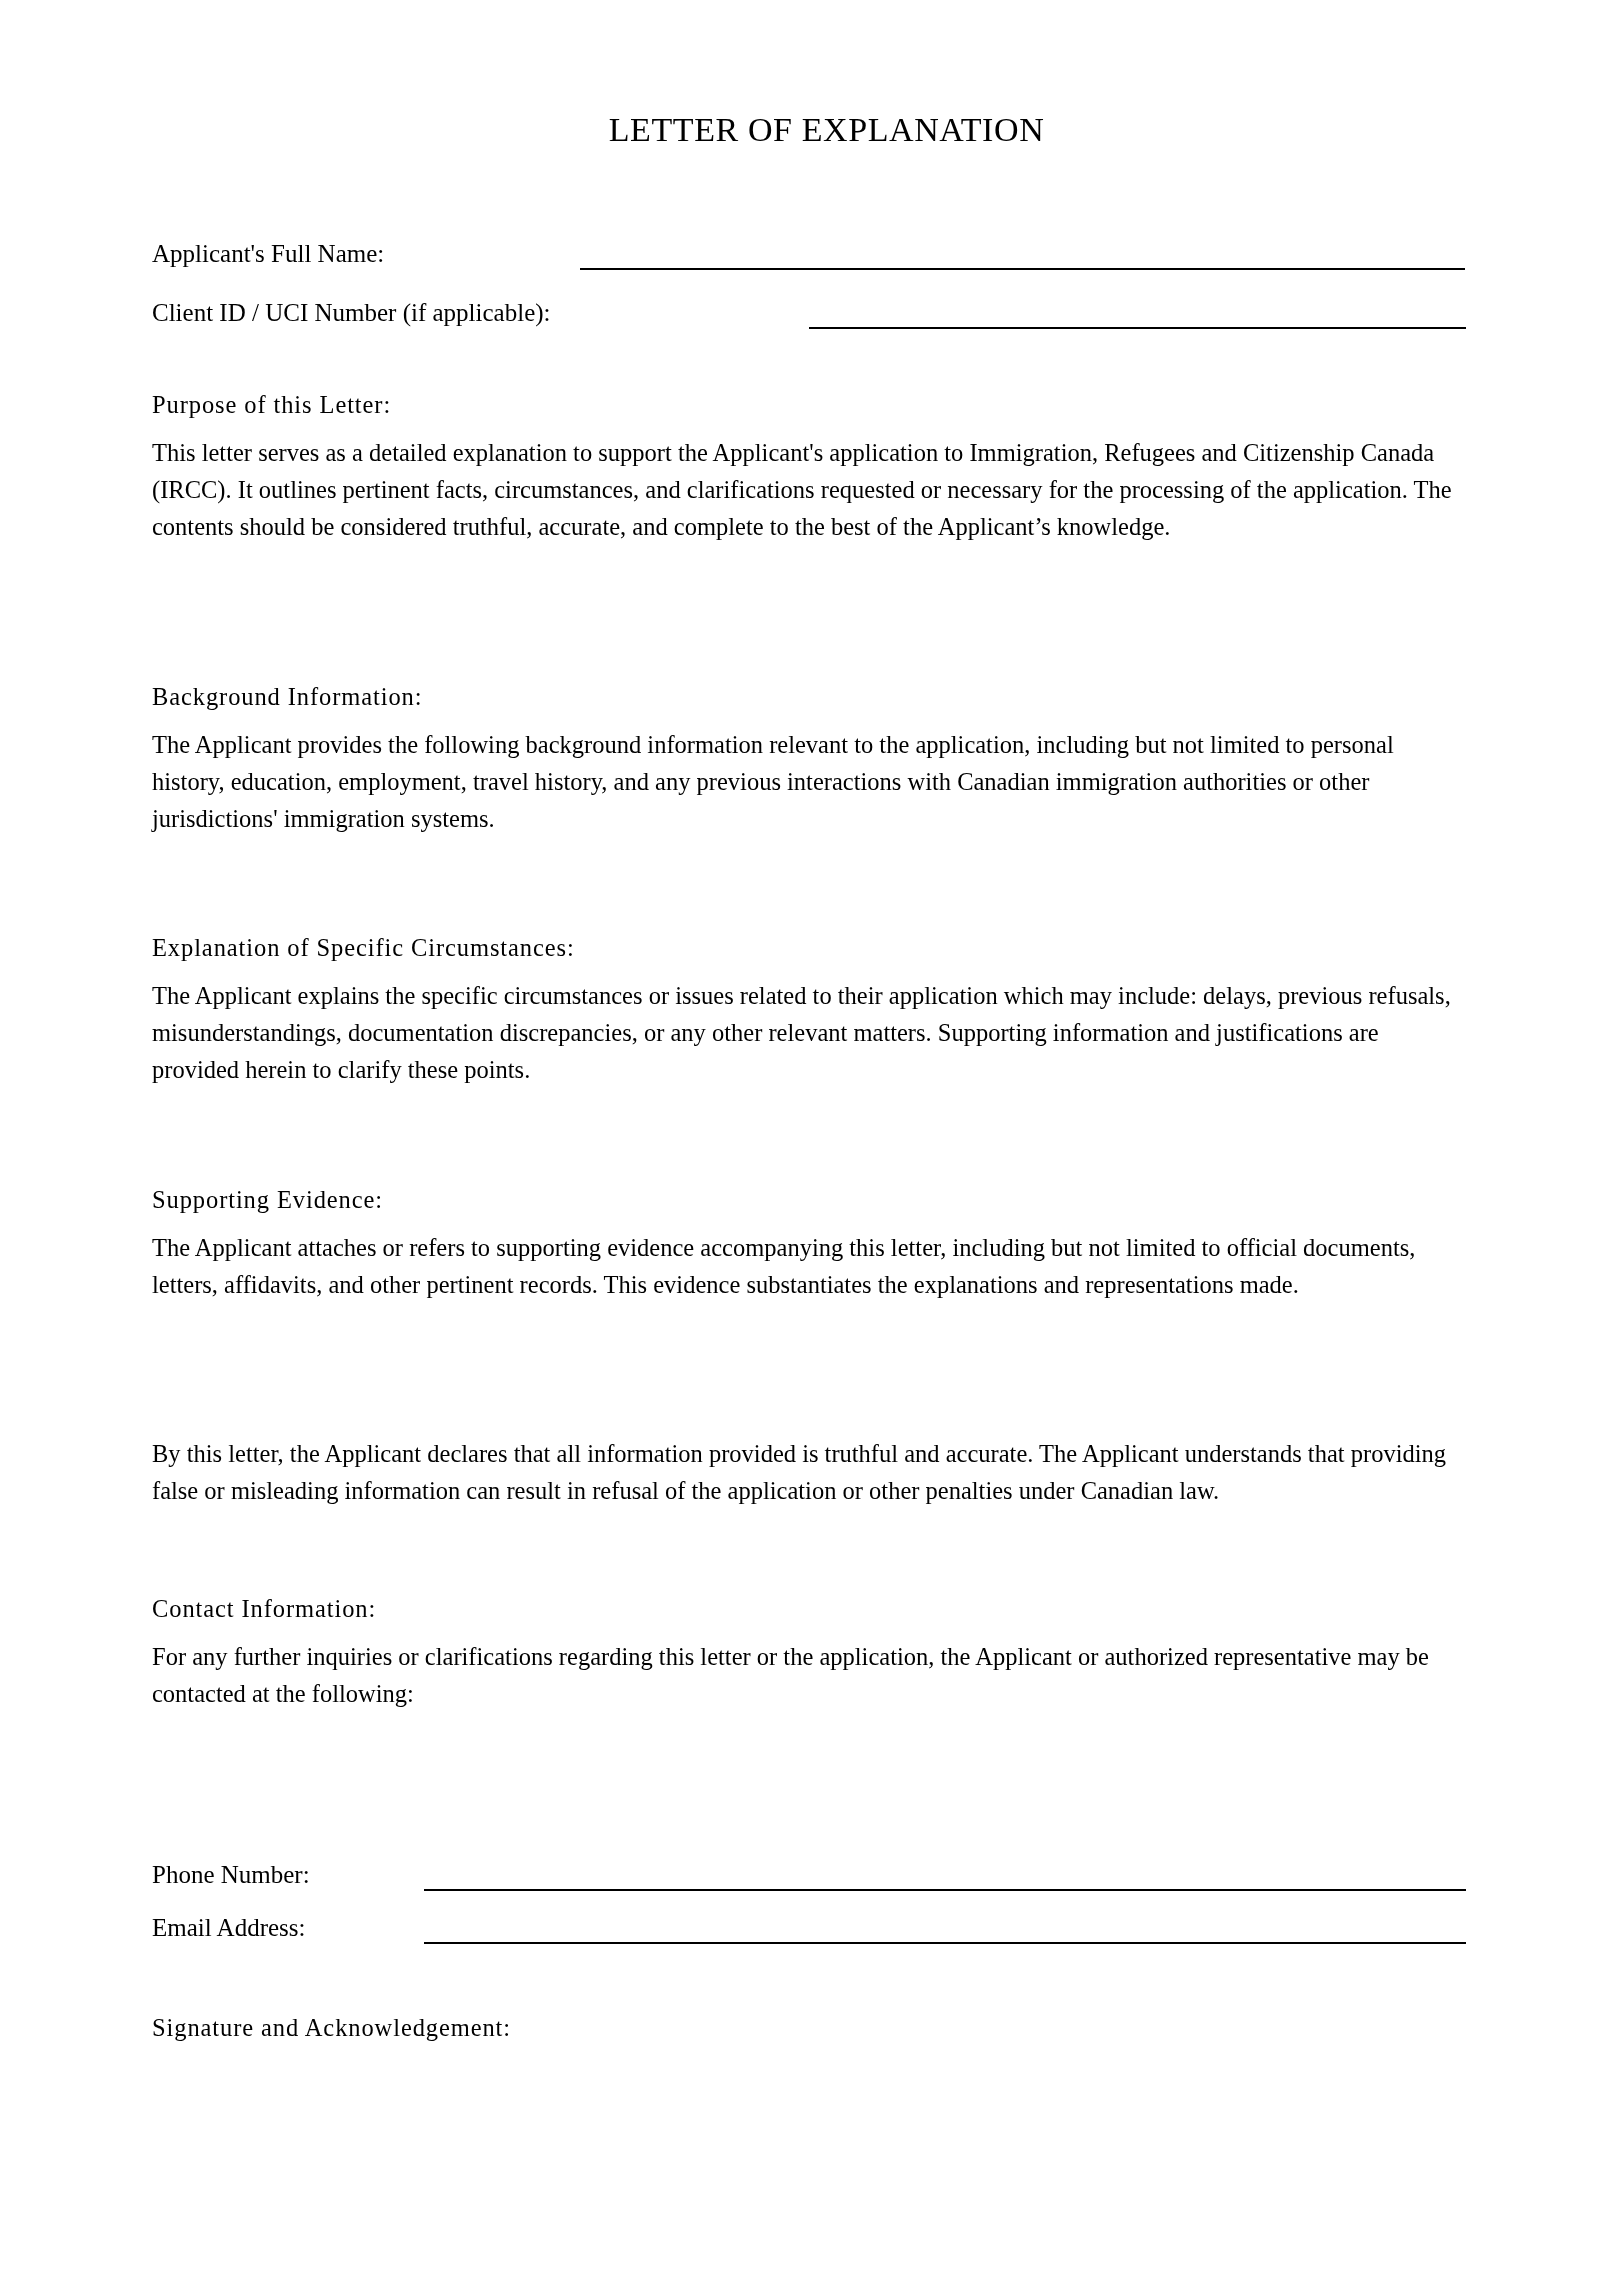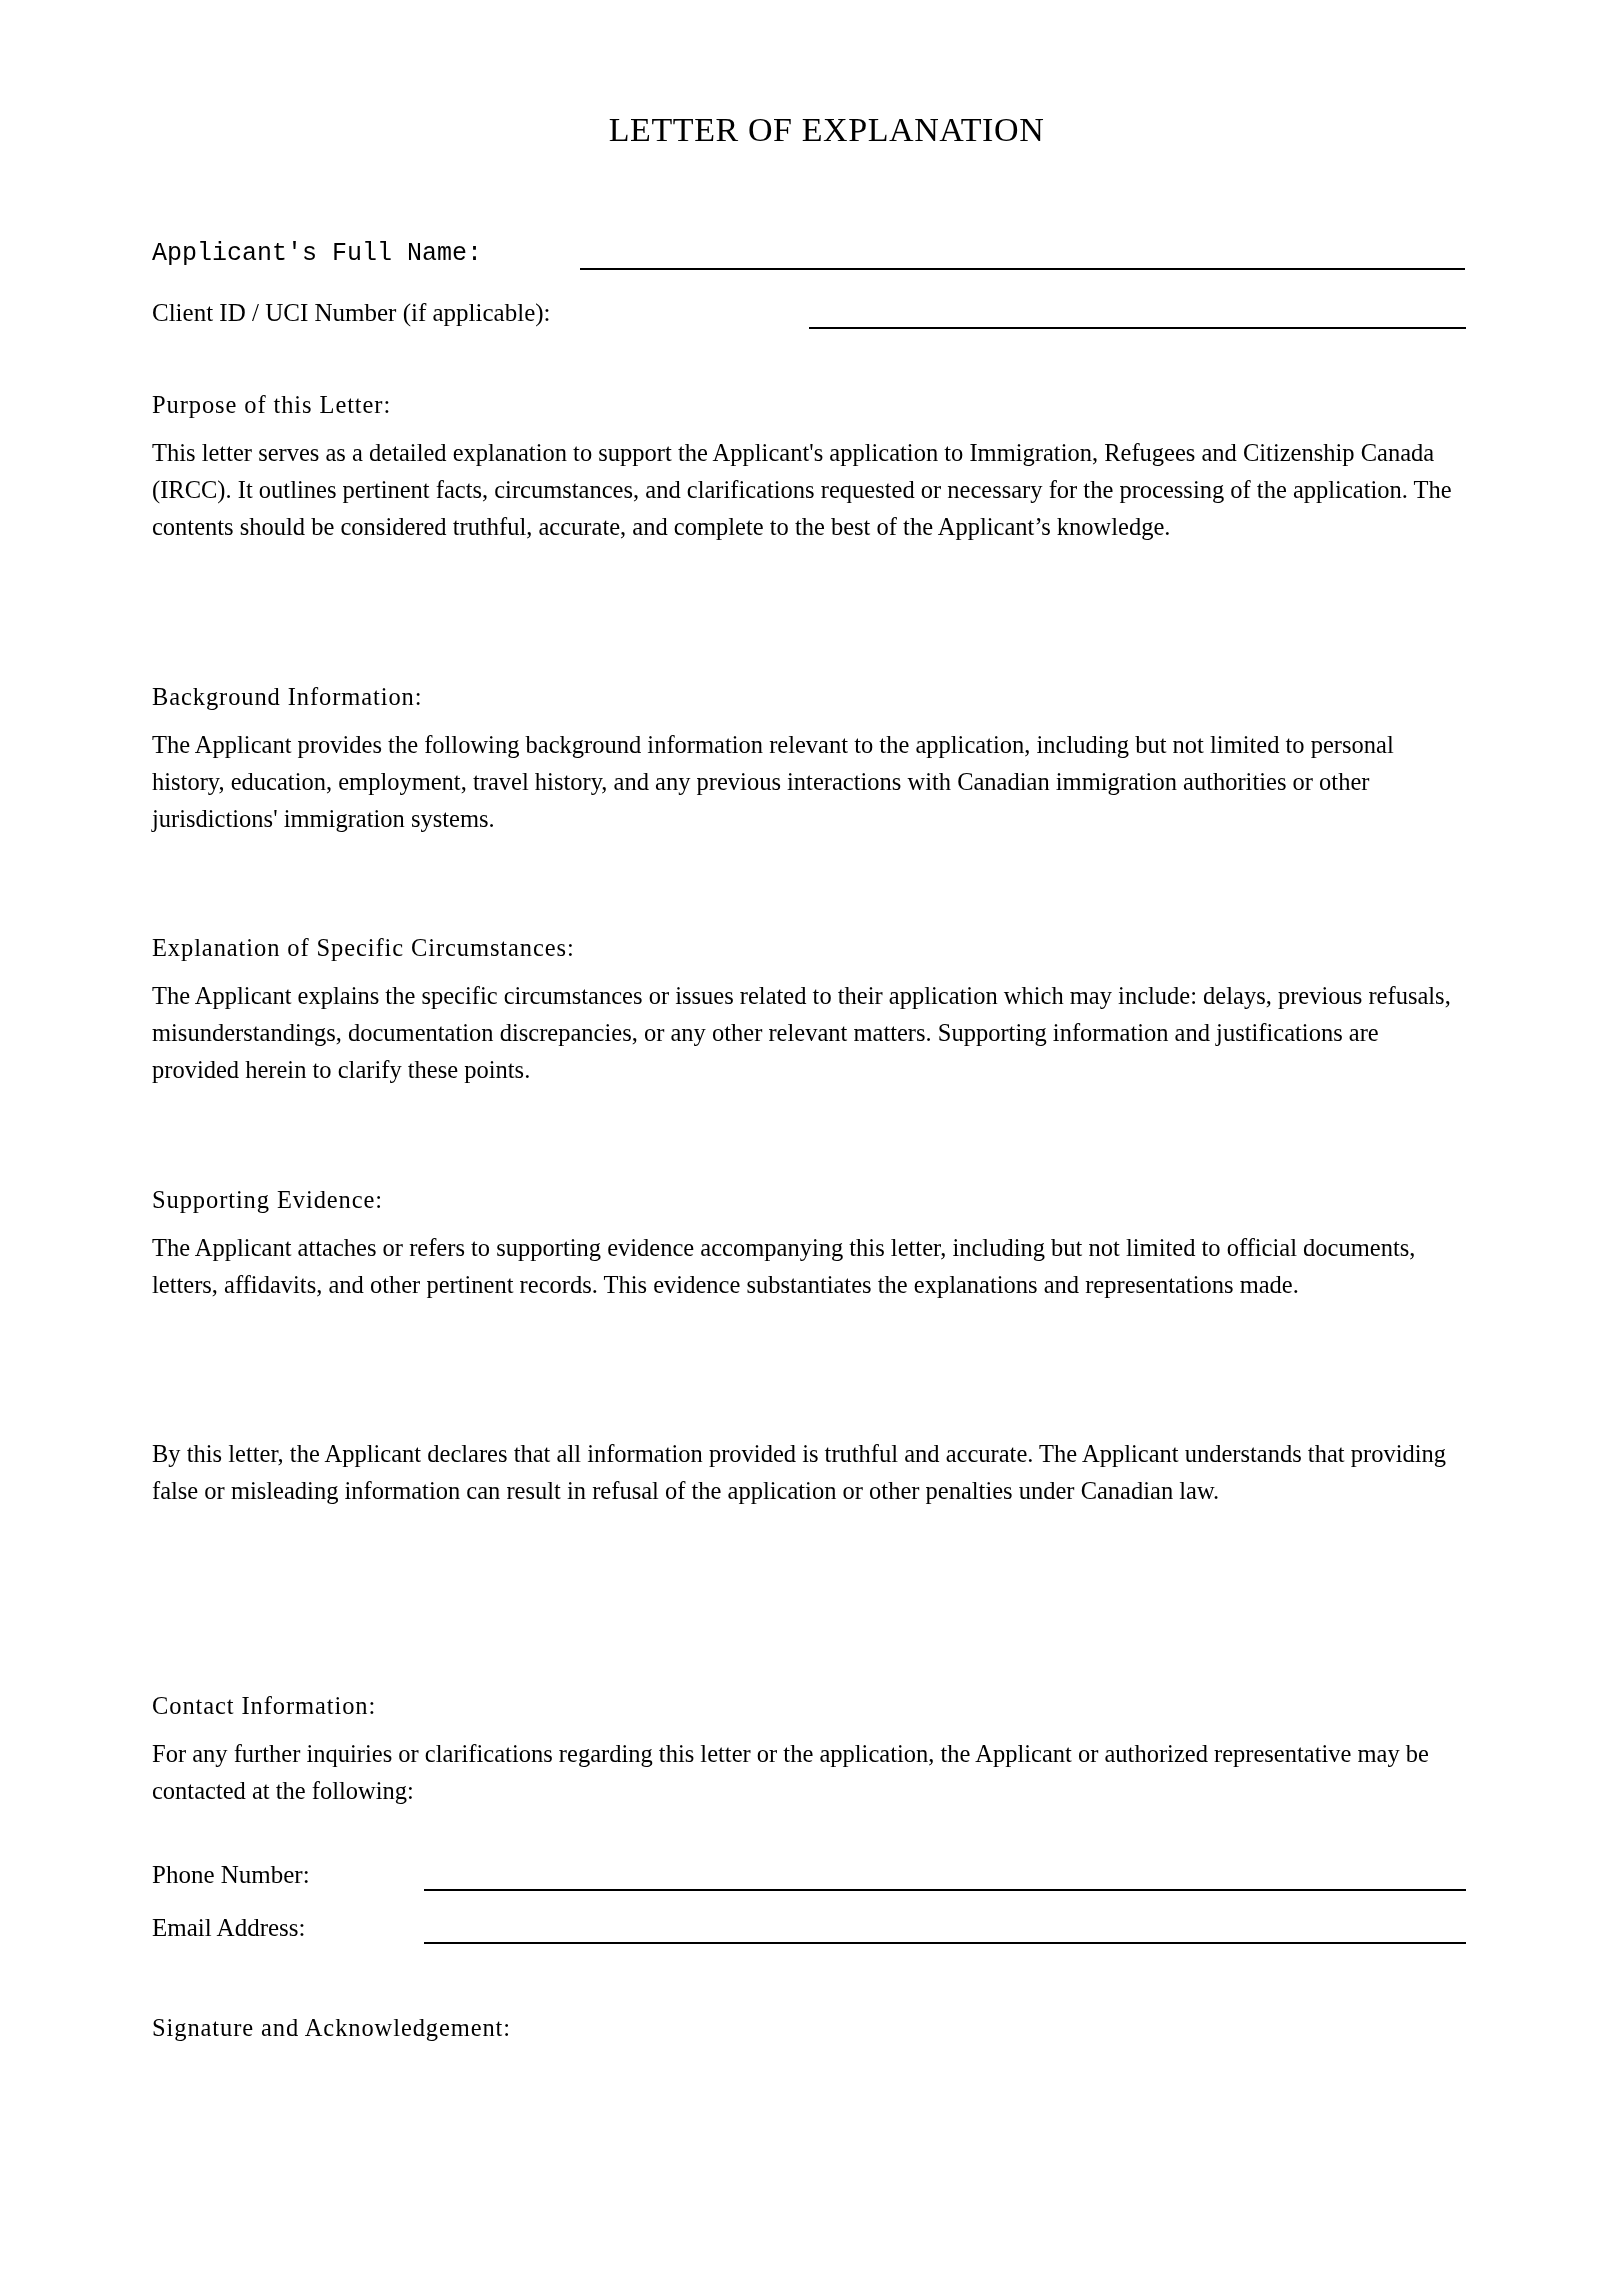--- a/index.html
+++ b/index.html
@@ -101,21 +101,21 @@
 </style>
 </head>
 <body>
 
 <div class="page">
 
   <div class="doc-title">LETTER OF EXPLANATION</div>
 
   <div class="content">
 
-    <div class="field-row" style="top:239px;font-family:Liberation Mono, monospace;">
+    <div class="field-row" style="top:239px;">
       <span class="field-label">Applicant's Full Name:</span>
       <span class="field-rule" style="left:428px; width:885px;"></span>
     </div>
 
     <div class="field-row" style="top:298px;">
       <span class="field-label">Client ID / UCI Number (if applicable):</span>
       <span class="field-rule" style="left:657px; width:657px;"></span>
     </div>
 
     <div class="section" style="top:388px;">
@@ -135,21 +135,21 @@
 
     <div class="section" style="top:1183px;">
       <h2 class="section-heading">Supporting Evidence:</h2>
       <p class="section-body">The Applicant attaches or refers to supporting evidence accompanying this letter, including but not limited to official documents, letters, affidavits, and other pertinent records. This evidence substantiates the explanations and representations made.</p>
     </div>
 
     <div class="section" style="top:1435px;">
       <p class="section-body">By this letter, the Applicant declares that all information provided is truthful and accurate. The Applicant understands that providing false or misleading information can result in refusal of the application or other penalties under Canadian law.</p>
     </div>
 
-    <div class="section" style="top:1689px;">
+    <div class="section" style="top:1592px;">
       <h2 class="section-heading">Contact Information:</h2>
       <p class="section-body">For any further inquiries or clarifications regarding this letter or the application, the Applicant or authorized representative may be contacted at the following:</p>
     </div>
 
     <div class="field-row" style="top:1860px;">
       <span class="field-label">Phone Number:</span>
       <span class="field-rule" style="left:272px; width:1042px;"></span>
     </div>
 
     <div class="field-row" style="top:1913px;">

